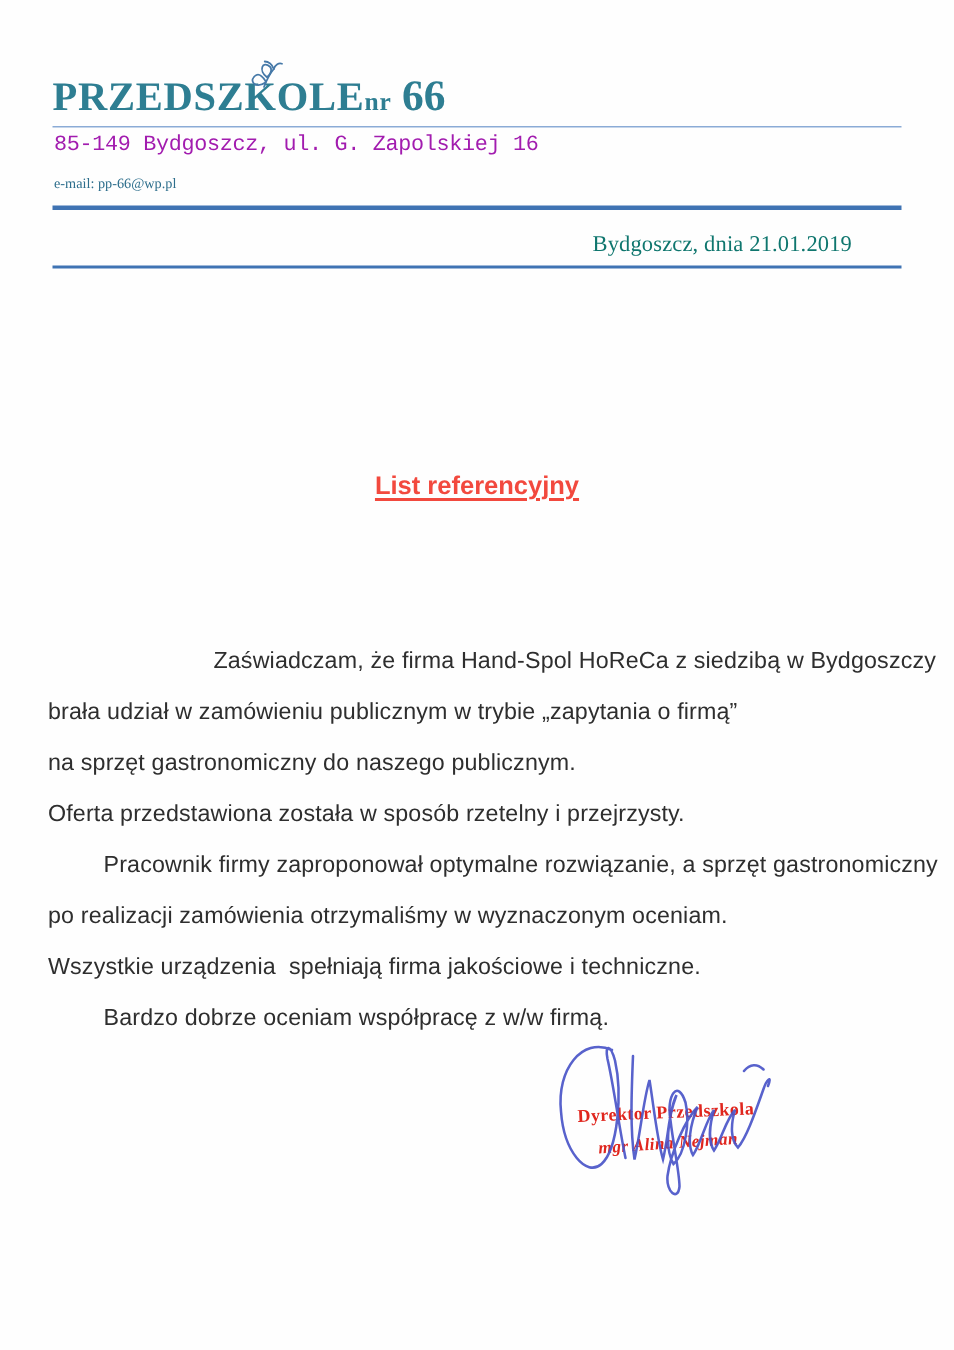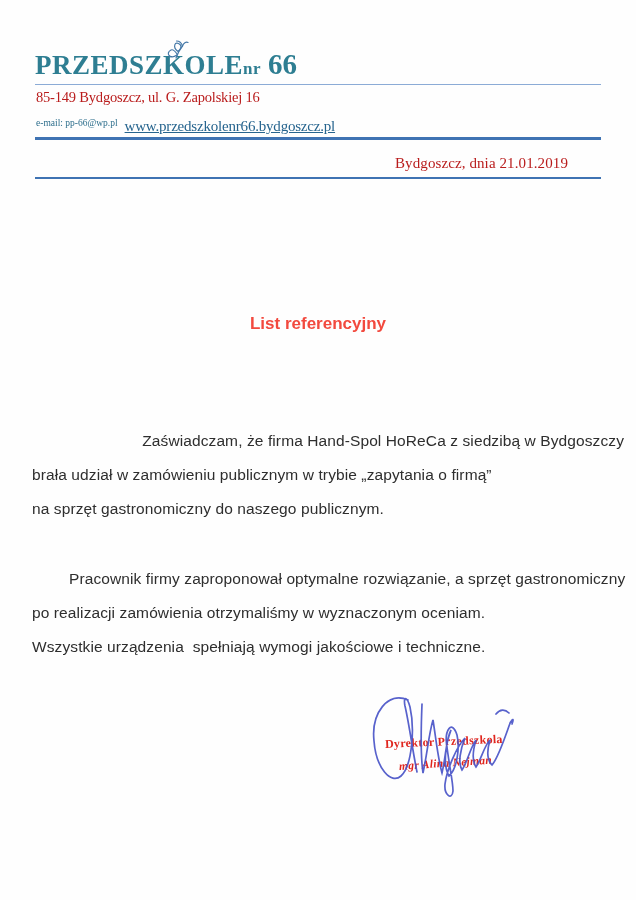--- a/index.html
+++ b/index.html
@@ -16,59 +16,59 @@
   }
   .wordmark .caps{font-size:27px;letter-spacing:.5px;}
   .wordmark .small-nr{font-size:17px;letter-spacing:.5px;}
   .wordmark .num{font-size:29px;margin-left:7px;}
   .butterfly{position:absolute;left:163px;top:38px;width:28px;height:24px;}
   .rule-thin{
     position:absolute;left:35px;top:84px;width:566px;height:1px;
     background:#8babd6;
   }
   .addr{
-    position:absolute;left:36px;color:#b91c1c;
-    font-family:Liberation Serif, serif;font-size:14.5px;
+    position:absolute;left:36px;color:#a21caf;
+    font-family:Liberation Mono, monospace;font-size:14.5px;
     letter-spacing:-.2px;white-space:nowrap;
   }
   .addr1{top:89px;}
   .addr2{top:105px;}
   .email-row{
-    position:absolute;left:36px;top:118px;display:flex;align-items:flex-start;gap:7px;
+    position:absolute;left:36px;top:118px;display:flex;align-items:flex-end;gap:7px;
     white-space:nowrap;
   }
   .email-small{color:#2d6e8c;font-size:9.5px;font-family:"Liberation Serif",serif;}
   .website{
     color:#26648e;font-size:15px;font-family:"Liberation Serif",serif;
     text-decoration:underline;letter-spacing:-.2px;
   }
   .rule-thick-1{position:absolute;left:35px;top:137px;width:566px;height:2.5px;background:#3f73b3;}
   .rule-thick-2{position:absolute;left:35px;top:177px;width:566px;height:2px;background:#3f73b3;}
   .dateline{
     position:absolute;right:68px;top:155px;
-    font-family:"Liberation Serif",serif;font-size:15px;color:#b91c1c;
+    font-family:"Liberation Serif",serif;font-size:15px;color:#0f766e;
     letter-spacing:.1px;
   }
   
   .doc-title{
     position:absolute;left:0;top:314px;width:100%;text-align:center;
     font-family:"Liberation Sans",sans-serif;font-weight:bold;font-size:17px;
   }
   .doc-title span{
     color:#f2493e;
-    text-decoration-thickness:1.5px;text-underline-offset:3px;
+    text-decoration:underline;text-decoration-thickness:1.5px;text-underline-offset:3px;
   }
   .body-text{
     position:absolute;left:32px;top:424px;width:592px;
     font-family:"Liberation Sans",sans-serif;font-size:15.5px;color:#2e2e2e;
     letter-spacing:.1px;
   }
   .body-text .line{height:34px;line-height:34px;white-space:pre;}
   .indent-2{padding-left:70px;text-align:right;}
-  .indent-1{padding-left:37px;margin-top:36px;}
+  .indent-1{padding-left:37px;}
   
   .sig-block{position:absolute;left:358px;top:683px;width:180px;height:122px;}
   .sig-ink{position:absolute;left:0;top:0;width:180px;height:122px;}
   .stamp-line1{
     position:absolute;left:27px;top:54px;
     font-family:"Liberation Serif",serif;font-weight:bold;font-size:12px;
     color:#e0261e;white-space:nowrap;letter-spacing:.3px;
     transform:rotate(-2.5deg);transform-origin:left center;
   }
   .stamp-line2{
@@ -96,40 +96,41 @@
       <path d="M19.5 8 C20.5 5 23 3.6 25 4.5"></path>
     </g>
   </svg>
 
   <div class="rule-thin"></div>
 
   <div class="addr addr1">85-149 Bydgoszcz, ul. G. Zapolskiej 16</div>
 
   <div class="email-row">
     <span class="email-small">e-mail: pp-66@wp.pl</span>
-    <span class="website">www.przedszkolenr66.bydgoszcz.pl</span>
   </div>
 
   <div class="rule-thick-1"></div>
 
   <div class="dateline">Bydgoszcz, dnia 21.01.2019</div>
 
   <div class="rule-thick-2"></div>
 
   <div class="doc-title">
     <span>List referencyjny</span>
   </div>
 
   <div class="body-text">
     <div class="line indent-2">Zaświadczam, że firma Hand-Spol HoReCa z siedzibą w Bydgoszczy</div>
     <div class="line">brała udział w zamówieniu publicznym w trybie „zapytania o firmą”</div>
     <div class="line">na sprzęt gastronomiczny do naszego publicznym.</div>
+    <div class="line">Oferta przedstawiona została w sposób rzetelny i przejrzysty.</div>
     <div class="line indent-1">Pracownik firmy zaproponował optymalne rozwiązanie, a sprzęt gastronomiczny</div>
     <div class="line">po realizacji zamówienia otrzymaliśmy w wyznaczonym oceniam.</div>
-    <div class="line">Wszystkie urządzenia  spełniają wymogi jakościowe i techniczne.</div>
+    <div class="line">Wszystkie urządzenia  spełniają firma jakościowe i techniczne.</div>
+    <div class="line indent-1">Bardzo dobrze oceniam współpracę z w/w firmą.</div>
   </div>
 
   <div class="sig-block">
     <div class="stamp-line1">Dyrektor Przedszkola</div>
     <div class="stamp-line2">mgr Alina Nejman</div>
     <svg class="sig-ink" viewBox="0 0 180 122">
       <g fill="none" stroke="#4a55c8" stroke-width="1.7" stroke-linecap="round" opacity="0.92">
         <path d="M50 17 C30 8 13 30 16 58 C18 85 33 102 43 93 C54 83 57 46 52 24 C49 13 45 13 47 23 C51 40 55 70 59 89"></path>
         <path d="M64 21 C63 45 62 70 65 90 C69 72 71 50 75 37 C78 56 80 76 84 90 C88 73 88 56 93 47 C87 63 85 83 91 93 C99 86 102 65 99 52 C94 36 86 47 89 64 C91 81 95 99 95 108 C94 118 86 112 87 101 C89 86 99 63 107 55 C102 67 100 80 104 87 C109 80 113 63 118 57 C115 67 114 78 118 84 C123 77 126 63 132 57 C129 67 129 77 134 82 C140 75 146 57 151 43 C153 37 157 33 154 41"></path>
         <path d="M138 31 C142 26 147 26 151 30"></path>

